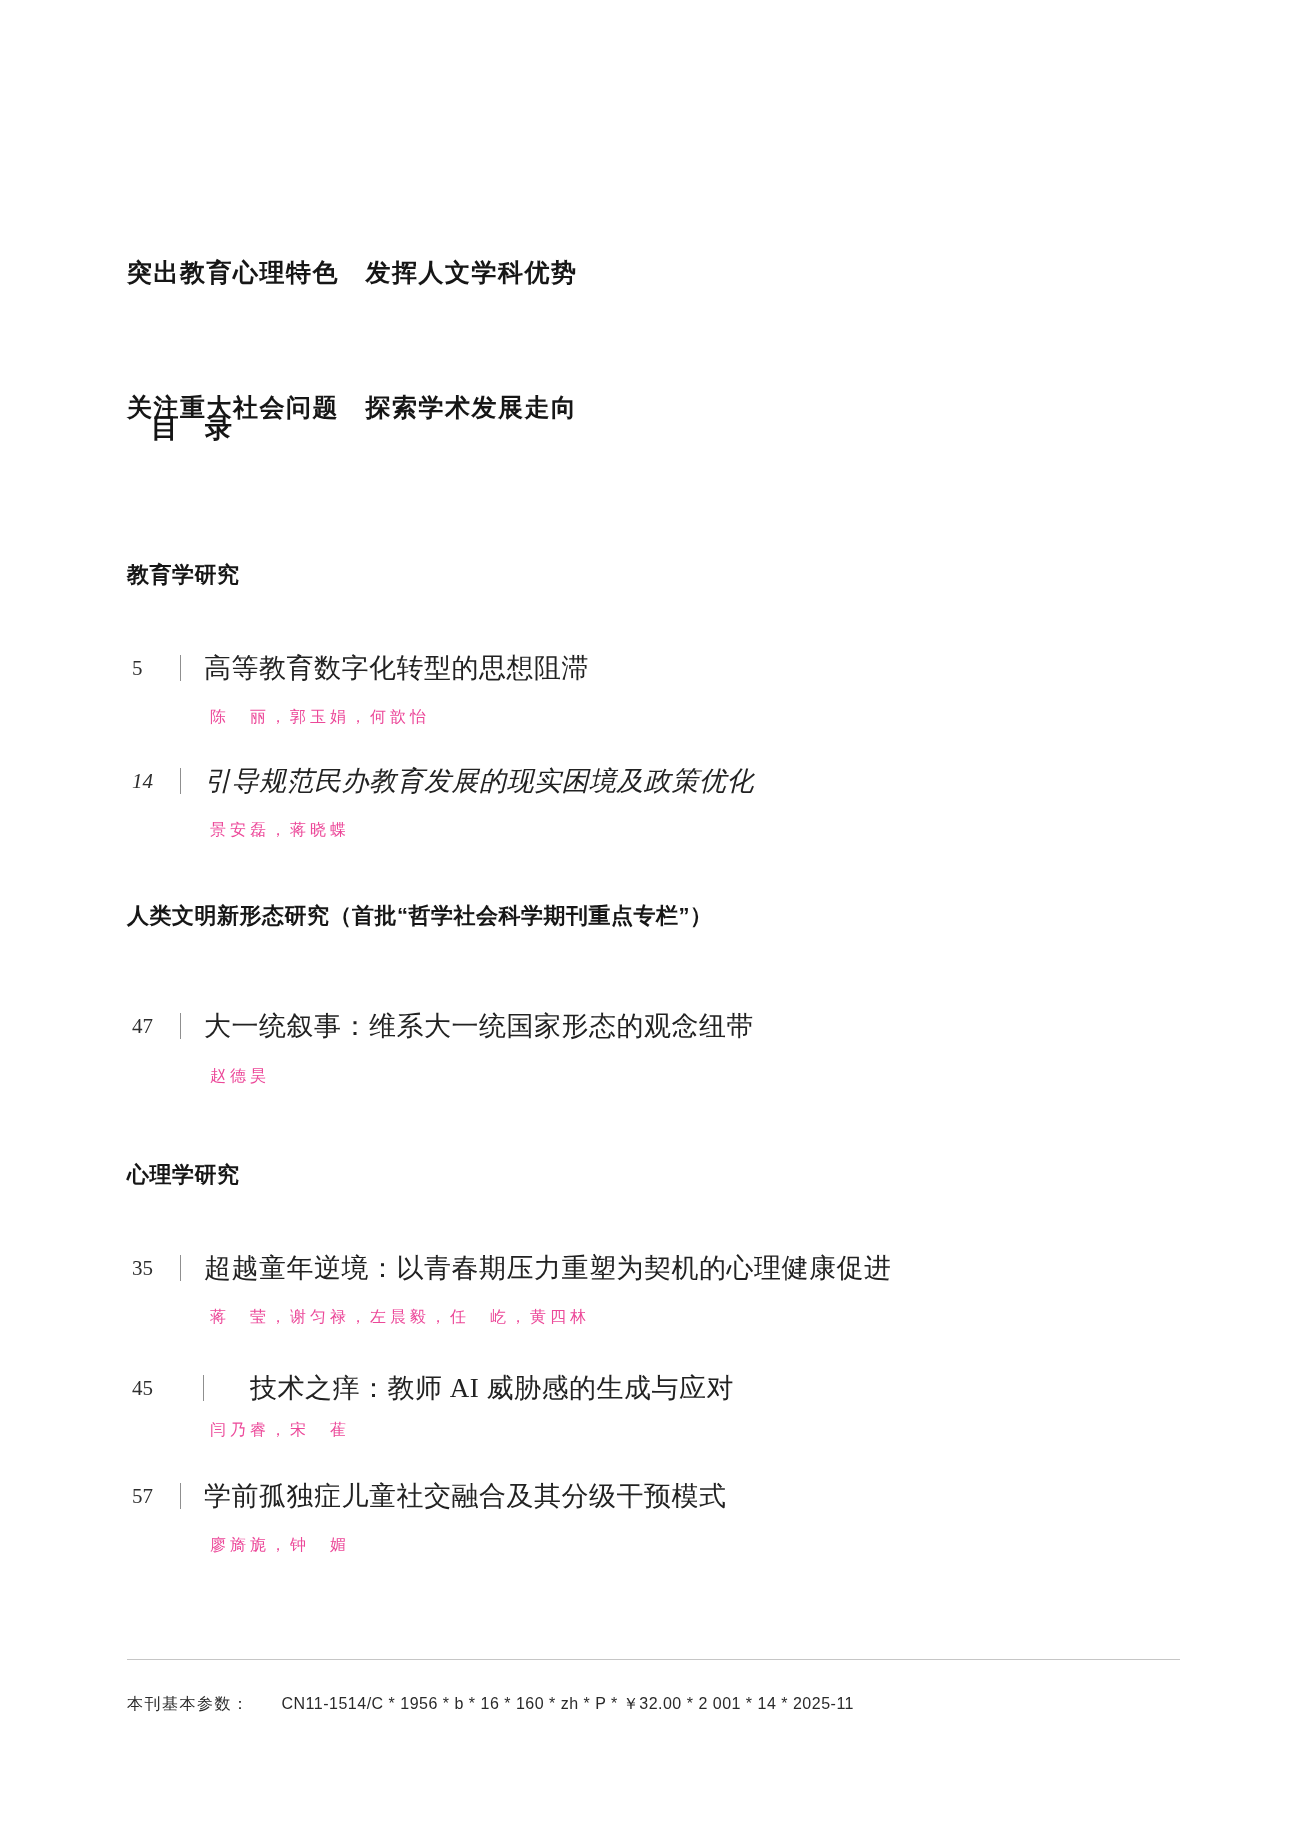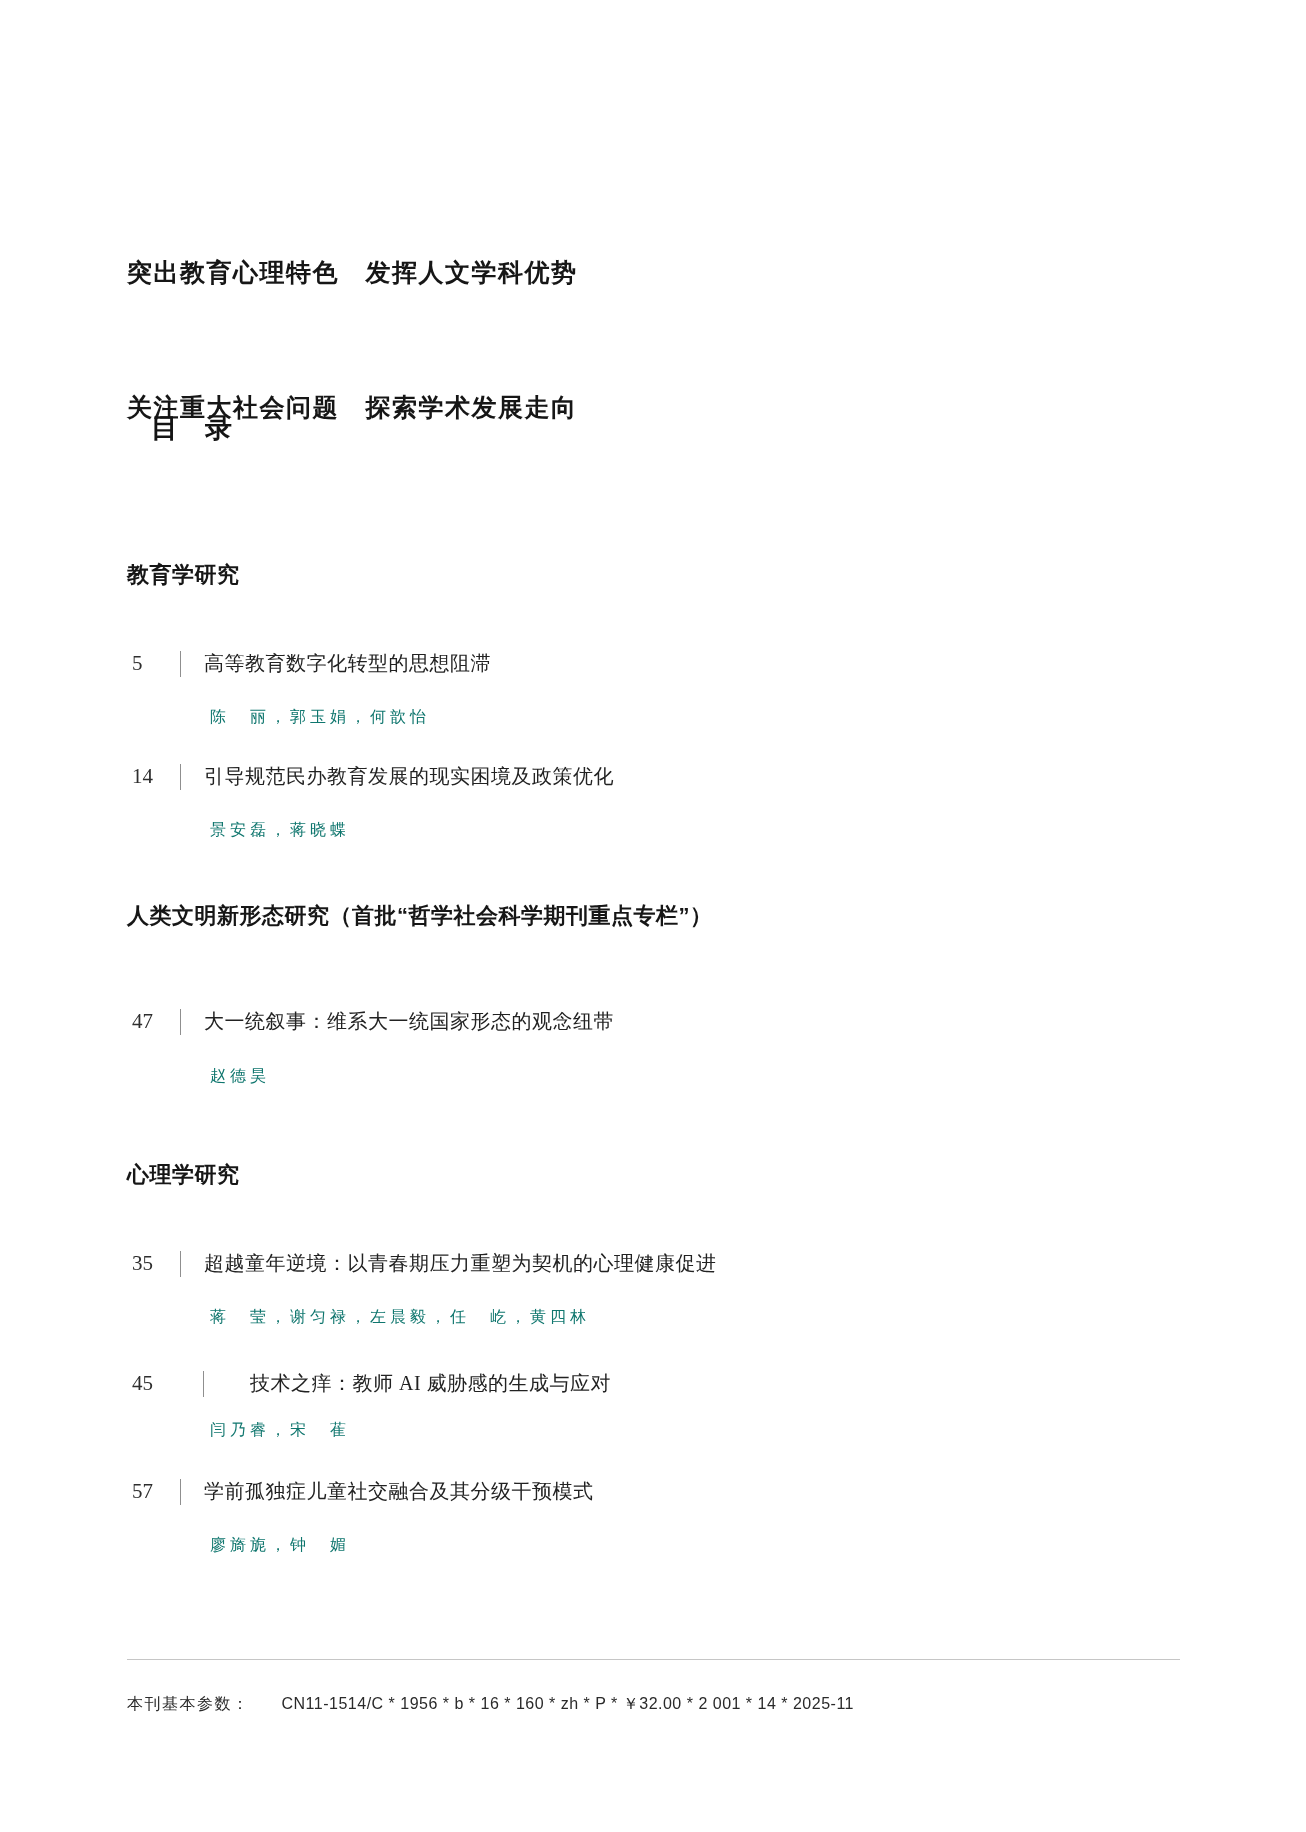--- a/index.html
+++ b/index.html
@@ -55,21 +55,21 @@
   #sec-2 { top: 1160px; }
   
   .entry {
     position: absolute;
     left: 127px;
     display: flex;
     align-items: center;
     white-space: nowrap;
   }
   #e-0 { top: 650px; }
-  #e-1 { top: 763px; }
+  #e-1 { top: 763px; font-style: italic; }
   #e-2 { top: 1008px; }
   #e-3 { top: 1250px; }
   #e-4 { top: 1370px; gap: 23px; }
   #e-5 { top: 1478px; }
   .num {
     display: inline-block;
     width: 53px;
     padding-left: 5px;
     box-sizing: border-box;
     font-family: "Liberation Serif", serif;
@@ -78,32 +78,32 @@
   }
   .bar {
     display: inline-block;
     width: 1px;
     height: 26px;
     background: #8f8f8f;
   }
   .title {
     margin-left: 23px;
     font-family: "Liberation Serif", serif;
-    font-size: 20px;
+    font-size: 27px;
     letter-spacing: 0.5px;
     color: #222222;
   }
   
   .authors {
     position: absolute;
     left: 210px;
     font-family: "Liberation Serif", serif;
     font-size: 16px;
     letter-spacing: 4px;
-    color: #0f766e;
+    color: #ec4899;
     white-space: pre;
   }
   #a-0 { top: 707px; }
   #a-1 { top: 820px; }
   #a-2 { top: 1066px; }
   #a-3 { top: 1307px; }
   #a-4 { top: 1420px; }
   #a-5 { top: 1535px; }
   
   .footer-divider {

